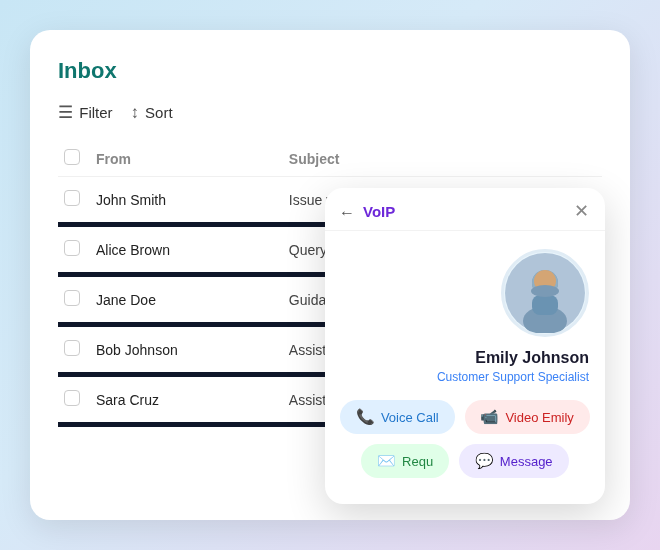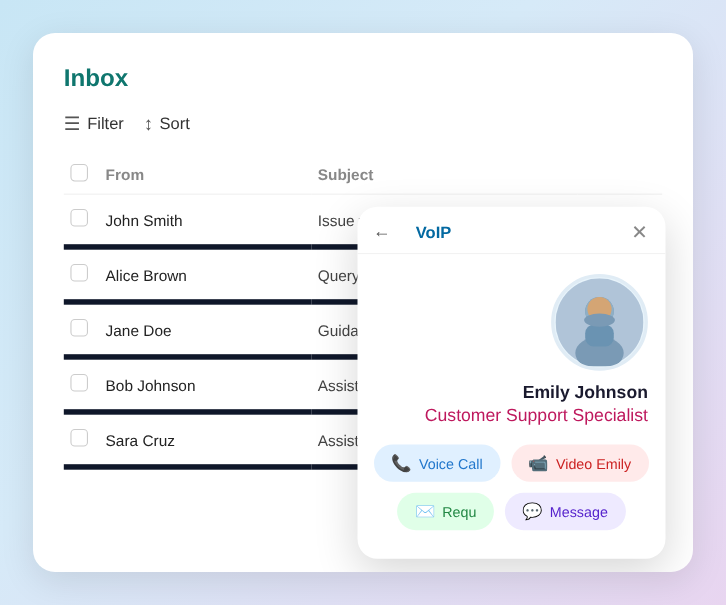--- a/index.html
+++ b/index.html
@@ -137,22 +137,21 @@
       font-size: 16px;
       color: #555;
       cursor: pointer;
       background: none;
       border: none;
     }
 
     .voip-title {
       font-size: 15px;
       font-weight: 600;
-      color: #0369a1;
-      margin-left: 15px;
+      color: #6d28d9;
     }
 
     .voip-close {
       font-size: 18px;
       color: #888;
       cursor: pointer;
       background: none;
       border: none;
       line-height: 1;
     }
@@ -183,22 +182,22 @@
     }
 
     .contact-name {
       font-size: 16px;
       font-weight: 700;
       color: #1a1a2e;
       margin-bottom: 3px;
     }
 
     .contact-title {
-      font-size: 16px;
-      color: #be185d;
+      font-size: 12px;
+      color: #3b82f6;
       margin-bottom: 16px;
     }
 
     .action-buttons {
       display: flex;
       flex-direction: column;
       gap: 10px;
       width: 100%;
       padding: 0 10px;
     }

